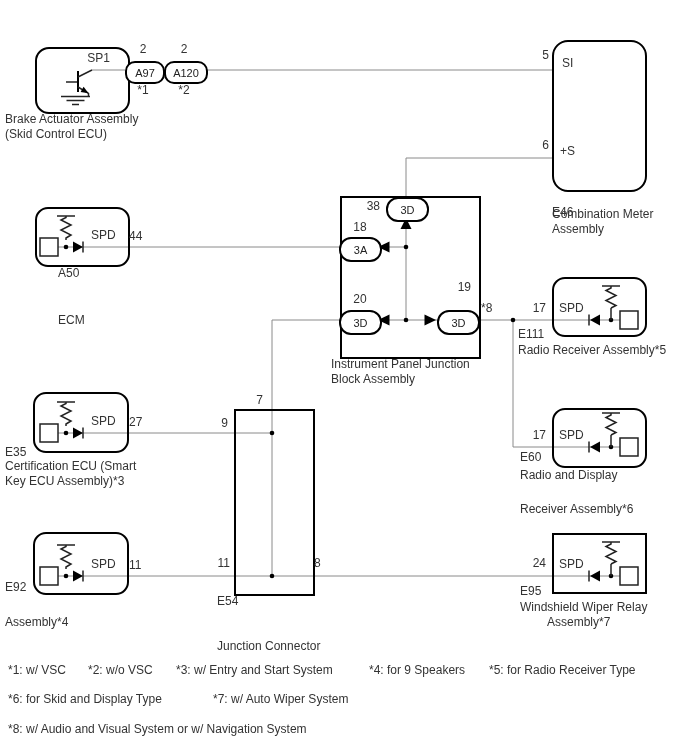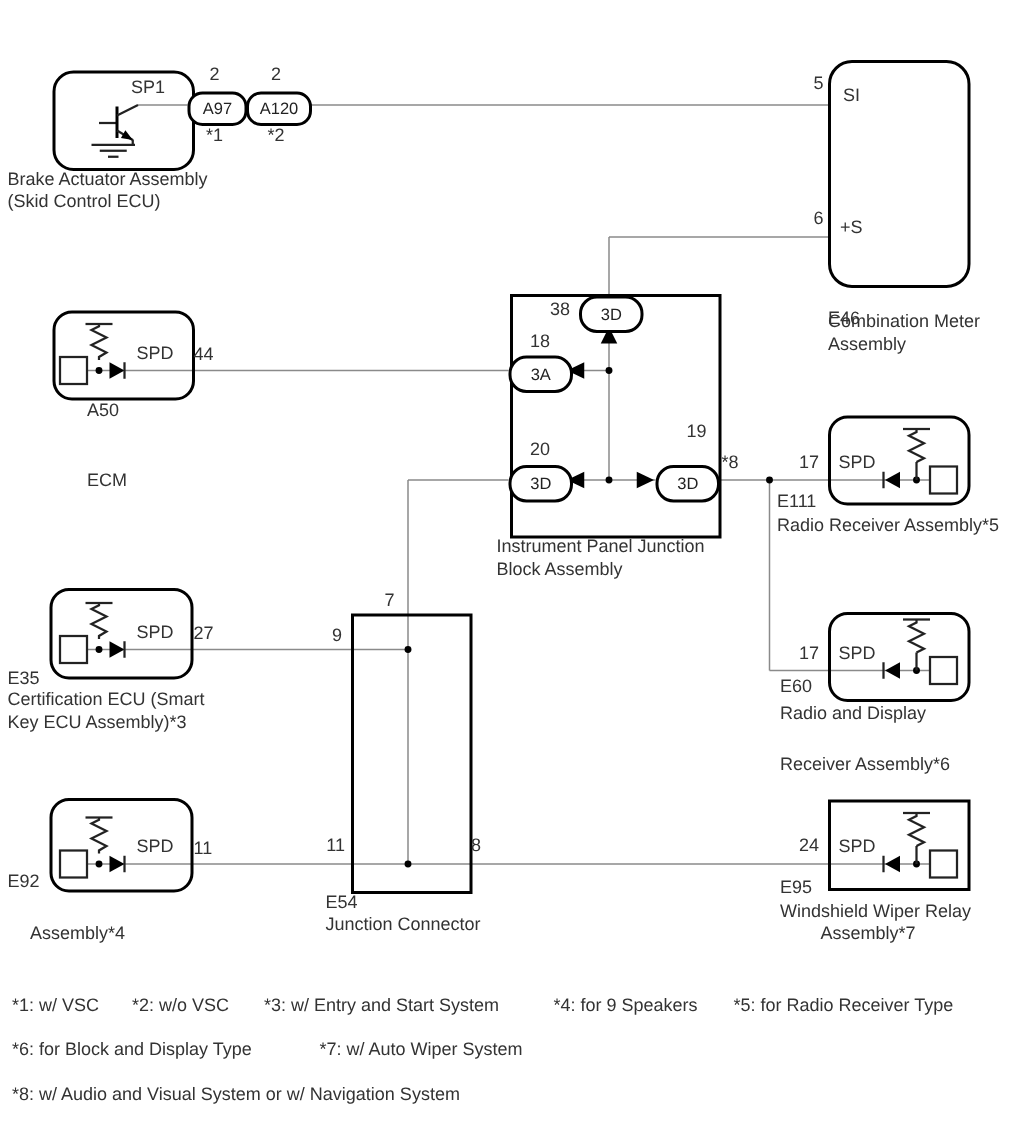--- a/index.html
+++ b/index.html
@@ -155,29 +155,29 @@
   <div class="lbl" style="left:91px;top:414px;">SPD</div>
   <div class="lbl" style="left:129px;top:415px;">27</div>
   <div class="lbl" style="left:5px;top:445px;">E35</div>
   <div class="lbl" style="left:5px;top:459px;">Certification ECU (Smart</div>
   <div class="lbl" style="left:5px;top:474px;">Key ECU Assembly)*3</div>
 
   <div class="box-r" style="left:33px;top:532px;width:92px;height:59px;"></div>
   <div class="lbl" style="left:91px;top:557px;">SPD</div>
   <div class="lbl" style="left:129px;top:558px;">11</div>
   <div class="lbl" style="left:5px;top:580px;">E92</div>
-  <div class="lbl" style="left:20px;top:615px;">Assembly*4</div>
+  <div class="lbl" style="left:5px;top:615px;">Assembly*4</div>
 
   <div class="box-s" style="left:234px;top:409px;width:77px;height:183px;"></div>
   <div class="lbl rt" style="left:247px;top:393px;width:16px;">7</div>
   <div class="lbl rt" style="left:210px;top:416px;width:18px;">9</div>
   <div class="lbl rt" style="left:206px;top:556px;width:24px;">11</div>
   <div class="lbl" style="left:314px;top:556px;">8</div>
   <div class="lbl" style="left:217px;top:594px;">E54</div>
-  <div class="lbl" style="left:217px;top:609px;">Junction Connector</div>
+  <div class="lbl" style="left:217px;top:639px;">Junction Connector</div>
 
   <div class="box-r" style="left:552px;top:277px;width:91px;height:56px;"></div>
   <div class="lbl" style="left:559px;top:301px;">SPD</div>
   <div class="lbl rt" style="left:518px;top:301px;width:28px;">17</div>
   <div class="lbl" style="left:518px;top:327px;">E111</div>
   <div class="lbl" style="left:518px;top:343px;">Radio Receiver Assembly*5</div>
 
   <div class="box-r" style="left:552px;top:408px;width:91px;height:56px;"></div>
   <div class="lbl" style="left:559px;top:428px;">SPD</div>
   <div class="lbl rt" style="left:518px;top:428px;width:28px;">17</div>
@@ -190,17 +190,17 @@
   <div class="lbl rt" style="left:518px;top:556px;width:28px;">24</div>
   <div class="lbl" style="left:520px;top:584px;text-align:right;">E95</div>
   <div class="lbl" style="left:520px;top:600px;">Windshield Wiper Relay</div>
   <div class="lbl" style="left:520px;top:615px;margin-left:27px;">Assembly*7</div>
 
   <div class="lbl" style="left:8px;top:663px;">*1: w/ VSC</div>
   <div class="lbl" style="left:88px;top:663px;">*2: w/o VSC</div>
   <div class="lbl" style="left:176px;top:663px;">*3: w/ Entry and Start System</div>
   <div class="lbl" style="left:369px;top:663px;">*4: for 9 Speakers</div>
   <div class="lbl" style="left:489px;top:663px;">*5: for Radio Receiver Type</div>
-  <div class="lbl" style="left:8px;top:692px;">*6: for Block and Display Type</div>
+  <div class="lbl" style="left:8px;top:692px;">*6: for Skid and Display Type</div>
   <div class="lbl" style="left:213px;top:692px;">*7: w/ Auto Wiper System</div>
   <div class="lbl" style="left:8px;top:722px;">*8: w/ Audio and Visual System or w/ Navigation System</div>
 
 </div>
 
 </body></html>

